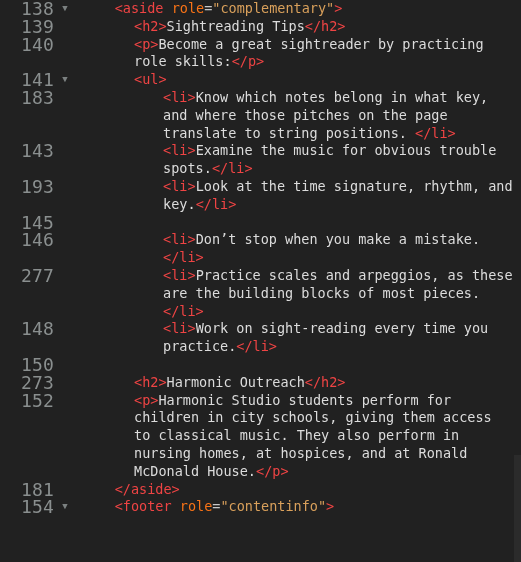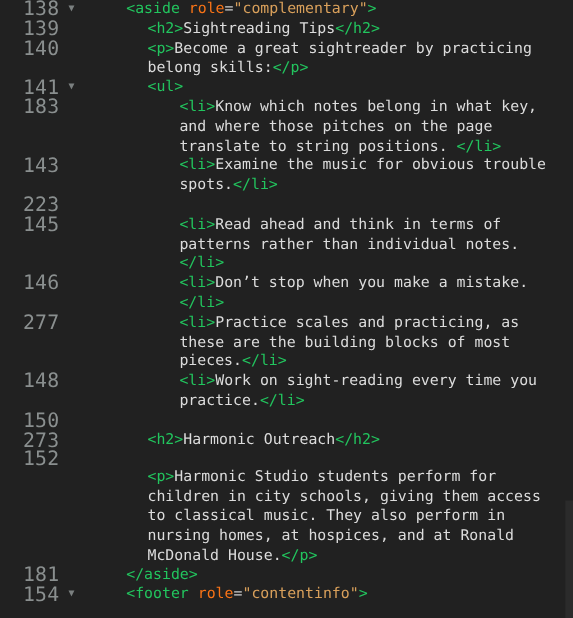--- a/index.html
+++ b/index.html
@@ -60,21 +60,21 @@
   .fold.empty { color: transparent; }
   .codecell {
     flex: 1 1 auto;
     font-size: 13.5px;
     line-height: 17.8px;
     white-space: pre-wrap;
     word-break: normal;
     padding-right: 6px;
     color: #d6d6d6;
   }
-  .seg-tag      { color: #22c55e; }
+  .seg-tag      { color: #ef4444; }
   .seg-attr     { color: #f97316; }
   .seg-string   { color: #d9a05b; }
   .seg-punct    { color: #c8c8c8; }
   .seg-text     { color: #dcdcdc; }
   .scrollbar-track {
     position: absolute;
     top: 0; right: 0;
     width: 7px;
     height: 562px;
     background: transparent;
@@ -104,21 +104,21 @@
           <span class="lineno">139</span>
           <span class="fold empty"></span>
         </div>
         <div class="codecell" style="padding-left: 58.08px; text-indent: 0px;"><span class="seg-tag">&lt;h2&gt;</span><span class="seg-text">Sightreading Tips</span><span class="seg-tag">&lt;/h2&gt;</span></div>
       </div>
       <div class="row">
         <div class="gutter">
           <span class="lineno">140</span>
           <span class="fold empty"></span>
         </div>
-        <div class="codecell" style="padding-left: 58.08px; text-indent: 0px;"><span class="seg-tag">&lt;p&gt;</span><span class="seg-text">Become a great sightreader by practicing belong skills:</span><span class="seg-tag">&lt;/p&gt;</span></div>
+        <div class="codecell" style="padding-left: 58.08px; text-indent: 0px;"><span class="seg-tag">&lt;p&gt;</span><span class="seg-text">Become a great sightreader by practicing role skills:</span><span class="seg-tag">&lt;/p&gt;</span></div>
       </div>
       <div class="row">
         <div class="gutter">
           <span class="lineno">141</span>
           <span class="fold">▼</span>
         </div>
         <div class="codecell" style="padding-left: 58.08px; text-indent: 0px;"><span class="seg-tag">&lt;ul&gt;</span></div>
       </div>
       <div class="row">
         <div class="gutter">
@@ -129,44 +129,44 @@
       </div>
       <div class="row">
         <div class="gutter">
           <span class="lineno">143</span>
           <span class="fold empty"></span>
         </div>
         <div class="codecell" style="padding-left: 87.12px; text-indent: 0px;"><span class="seg-tag">&lt;li&gt;</span><span class="seg-text">Examine the music for obvious trouble spots.</span><span class="seg-tag">&lt;/li&gt;</span></div>
       </div>
       <div class="row">
         <div class="gutter">
-          <span class="lineno">223</span>
-          <span class="fold empty"></span>
-        </div>
+          <span class="lineno">193</span>
+          <span class="fold empty"></span>
+        </div>
+        <div class="codecell" style="padding-left: 87.12px; text-indent: 0px;"><span class="seg-tag">&lt;li&gt;</span><span class="seg-text">Look at the time signature, rhythm, and key.</span><span class="seg-tag">&lt;/li&gt;</span></div>
       </div>
       <div class="row">
         <div class="gutter">
           <span class="lineno">145</span>
           <span class="fold empty"></span>
         </div>
-        <div class="codecell" style="padding-left: 87.12px; text-indent: 0px;"><span class="seg-tag">&lt;li&gt;</span><span class="seg-text">Read ahead and think in terms of patterns rather than individual notes. </span><span class="seg-tag">&lt;/li&gt;</span></div>
       </div>
       <div class="row">
         <div class="gutter">
           <span class="lineno">146</span>
           <span class="fold empty"></span>
         </div>
         <div class="codecell" style="padding-left: 87.12px; text-indent: 0px;"><span class="seg-tag">&lt;li&gt;</span><span class="seg-text">Don’t stop when you make a mistake. </span><span class="seg-tag">&lt;/li&gt;</span></div>
       </div>
       <div class="row">
         <div class="gutter">
           <span class="lineno">277</span>
           <span class="fold empty"></span>
         </div>
-        <div class="codecell" style="padding-left: 87.12px; text-indent: 0px;"><span class="seg-tag">&lt;li&gt;</span><span class="seg-text">Practice scales and practicing, as these are the building blocks of most pieces.</span><span class="seg-tag">&lt;/li&gt;</span></div>
+        <div class="codecell" style="padding-left: 87.12px; text-indent: 0px;"><span class="seg-tag">&lt;li&gt;</span><span class="seg-text">Practice scales and arpeggios, as these are the building blocks of most pieces.</span><span class="seg-tag">&lt;/li&gt;</span></div>
       </div>
       <div class="row">
         <div class="gutter">
           <span class="lineno">148</span>
           <span class="fold empty"></span>
         </div>
         <div class="codecell" style="padding-left: 87.12px; text-indent: 0px;"><span class="seg-tag">&lt;li&gt;</span><span class="seg-text">Work on sight-reading every time you practice.</span><span class="seg-tag">&lt;/li&gt;</span></div>
       </div>
       <div class="row">
         <div class="gutter">
@@ -180,21 +180,21 @@
           <span class="lineno">273</span>
           <span class="fold empty"></span>
         </div>
         <div class="codecell" style="padding-left: 58.08px; text-indent: 0px;"><span class="seg-tag">&lt;h2&gt;</span><span class="seg-text">Harmonic Outreach</span><span class="seg-tag">&lt;/h2&gt;</span></div>
       </div>
       <div class="row">
         <div class="gutter">
           <span class="lineno">152</span>
           <span class="fold empty"></span>
         </div>
-        <div class="codecell" style="padding-left: 58.08px; text-indent: 0px; margin-top: 16px;"><span class="seg-tag">&lt;p&gt;</span><span class="seg-text">Harmonic Studio students perform for children in city schools, giving them access to classical music. They also perform in nursing homes, at hospices, and at Ronald McDonald House.</span><span class="seg-tag">&lt;/p&gt;</span></div>
+        <div class="codecell" style="padding-left: 58.08px; text-indent: 0px;"><span class="seg-tag">&lt;p&gt;</span><span class="seg-text">Harmonic Studio students perform for children in city schools, giving them access to classical music. They also perform in nursing homes, at hospices, and at Ronald McDonald House.</span><span class="seg-tag">&lt;/p&gt;</span></div>
       </div>
       <div class="row">
         <div class="gutter">
           <span class="lineno">181</span>
           <span class="fold empty"></span>
         </div>
         <div class="codecell" style="padding-left: 38.72px; text-indent: 0px;"><span class="seg-tag">&lt;/aside&gt;</span></div>
       </div>
       <div class="row">
         <div class="gutter">

